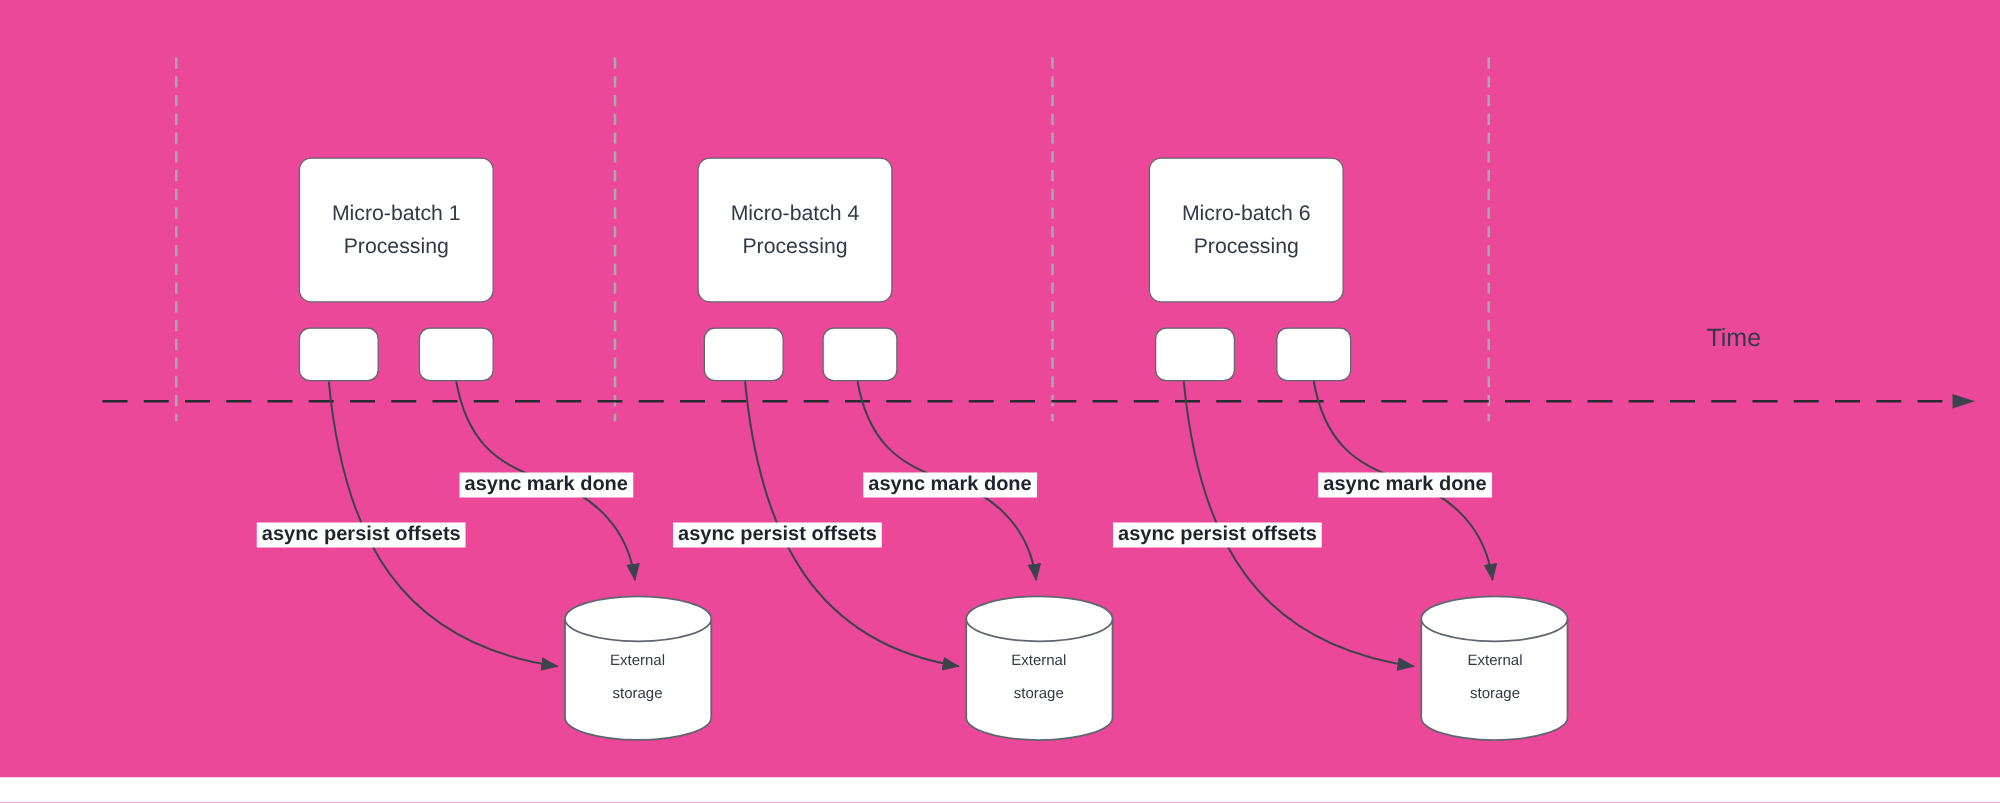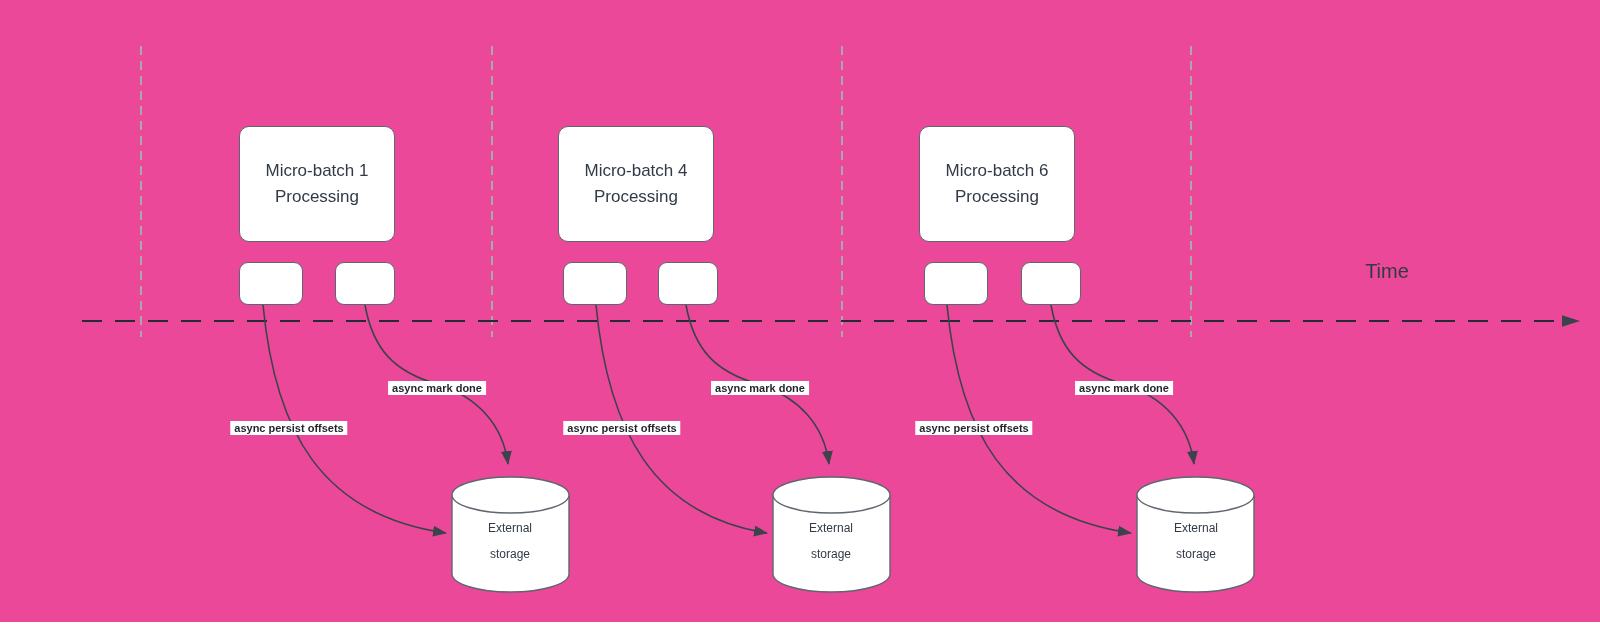--- a/index.html
+++ b/index.html
@@ -33,21 +33,21 @@
   }
   .mini-box{
     position:absolute;top:262px;height:43px;
     border:1px solid var(--box-border);border-radius:9px;background:#fff;
   }
   .mini-a{width:64px;}
   .mini-b{width:60px;}
   .edge-label{
     position:absolute;transform:translate(-50%,-50%);
     background:#ffffff;padding:1px 4px;white-space:nowrap;
-    font-size:11px;font-weight:bold;color:var(--label-text);
+    font-size:16px;font-weight:bold;color:var(--label-text);
   }
   .cyl-label{
     position:absolute;transform:translate(-50%,-50%);
     text-align:center;font-size:12px;line-height:26px;color:var(--box-text);
     white-space:nowrap;
   }
   .time-label{
     position:absolute;transform:translate(-50%,-50%);
     font-size:20px;color:var(--box-text);white-space:nowrap;
   }

